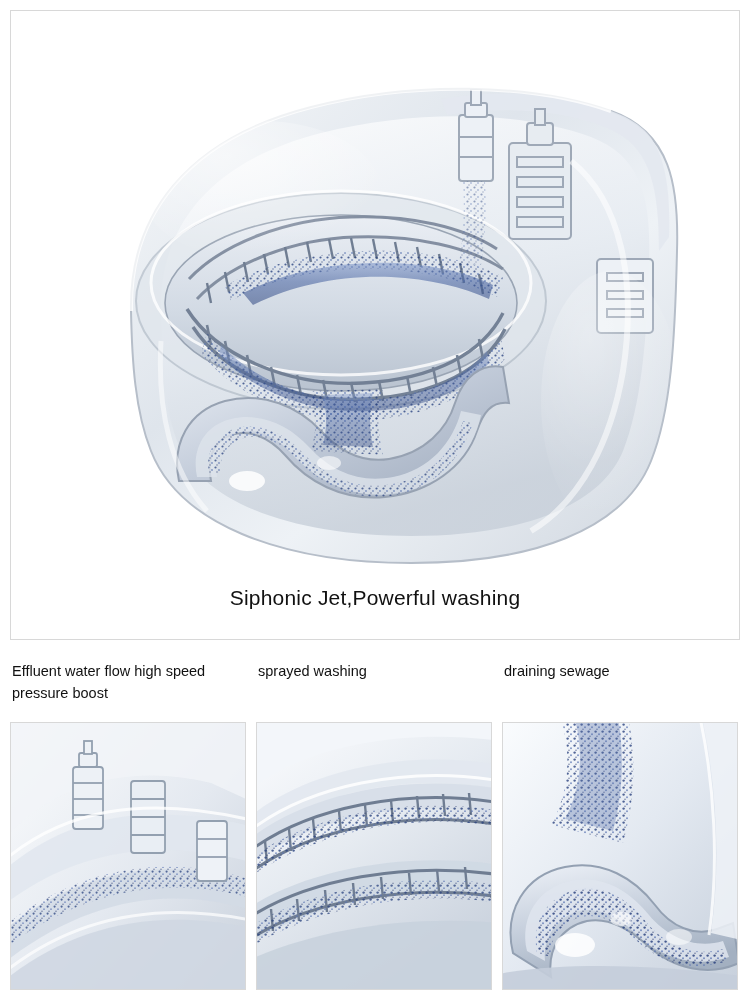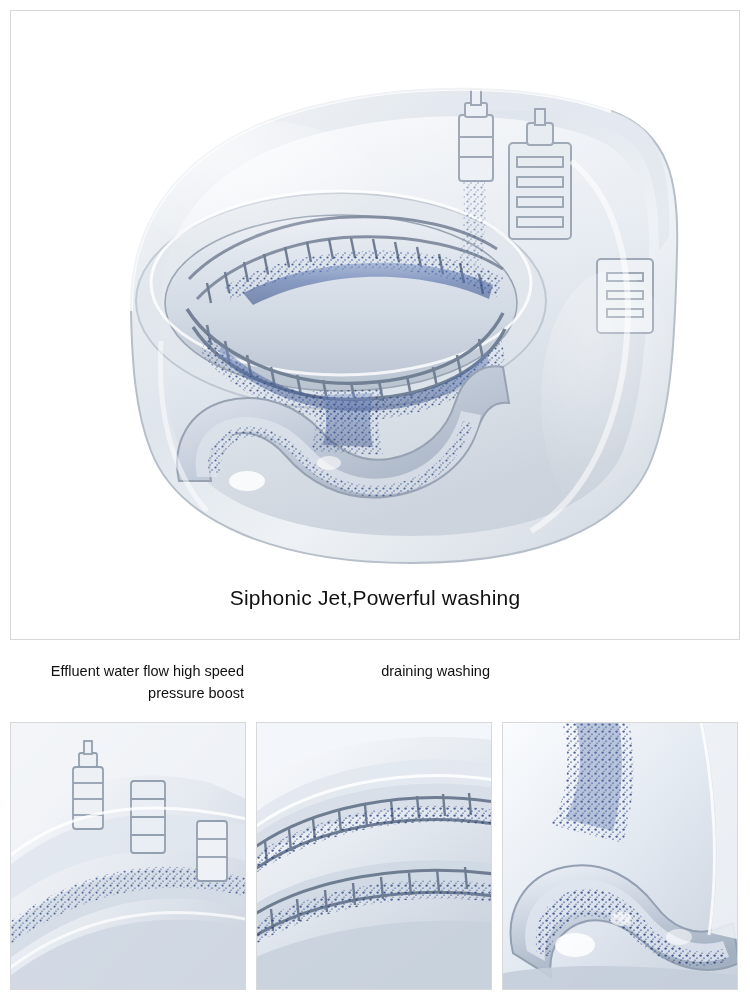--- a/index.html
+++ b/index.html
@@ -65,21 +65,21 @@
     height: 340px;
     display: flex;
     gap: 10px;
   }
   .feature {
     width: 236px;
     position: relative;
   }
   .feature-text {
     height: 62px;
-    text-align: right;
+    text-align: left;
     font-size: 14.5px;
     line-height: 1.55;
     color: #111111;
     padding: 0 2px;
     box-sizing: border-box;
   }
   .feature-img-wrap {
     position: relative;
     width: 236px;
     height: 268px;
@@ -331,21 +331,21 @@
           </g>
 
           <path d="M-10,140 C50,88 130,70 244,98" fill="none" stroke="#ffffff" stroke-width="3" opacity="0.8"></path>
           <path d="M-10,252 C56,198 140,176 244,198" fill="none" stroke="#ffffff" stroke-width="3" opacity="0.7"></path>
         </svg>
       </div>
     </div>
 
     <div class="feature">
       <div class="feature-text">
-        <div>draining washing</div>
+        <div>sprayed washing</div>
       </div>
       <div class="feature-img-wrap">
         <svg class="art" width="234" height="266" viewBox="0 0 234 266">
           <defs>
             <linearGradient id="f2bg" x1="0" y1="0" x2="0.6" y2="1">
               <stop offset="0%" stop-color="#fbfcfe"></stop>
               <stop offset="50%" stop-color="#e6ebf1"></stop>
               <stop offset="100%" stop-color="#ccd4df"></stop>
             </linearGradient>
             <pattern id="speckle2" width="7" height="7" patternUnits="userSpaceOnUse">
@@ -397,20 +397,21 @@
           <path d="M-10,206 C50,166 150,148 244,162 L244,180 C150,166 56,186 -10,226 Z" fill="url(#speckle2)" opacity="0.9"></path>
 
           <path d="M-10,238 C60,206 150,192 244,200 L244,266 L-10,266 Z" fill="#c8d1dd" opacity="0.9"></path>
           <path d="M-10,110 C50,62 150,42 244,58" fill="none" stroke="#ffffff" stroke-width="3" opacity="0.85"></path>
         </svg>
       </div>
     </div>
 
     <div class="feature">
       <div class="feature-text">
+        <div>draining sewage</div>
       </div>
       <div class="feature-img-wrap">
         <svg class="art" width="234" height="266" viewBox="0 0 234 266">
           <defs>
             <linearGradient id="f3bg" x1="0" y1="0" x2="1" y2="1">
               <stop offset="0%" stop-color="#fafcfe"></stop>
               <stop offset="50%" stop-color="#e3e9f1"></stop>
               <stop offset="100%" stop-color="#c7d0dc"></stop>
             </linearGradient>
             <linearGradient id="f3tube" x1="0" y1="0" x2="0.4" y2="1">

